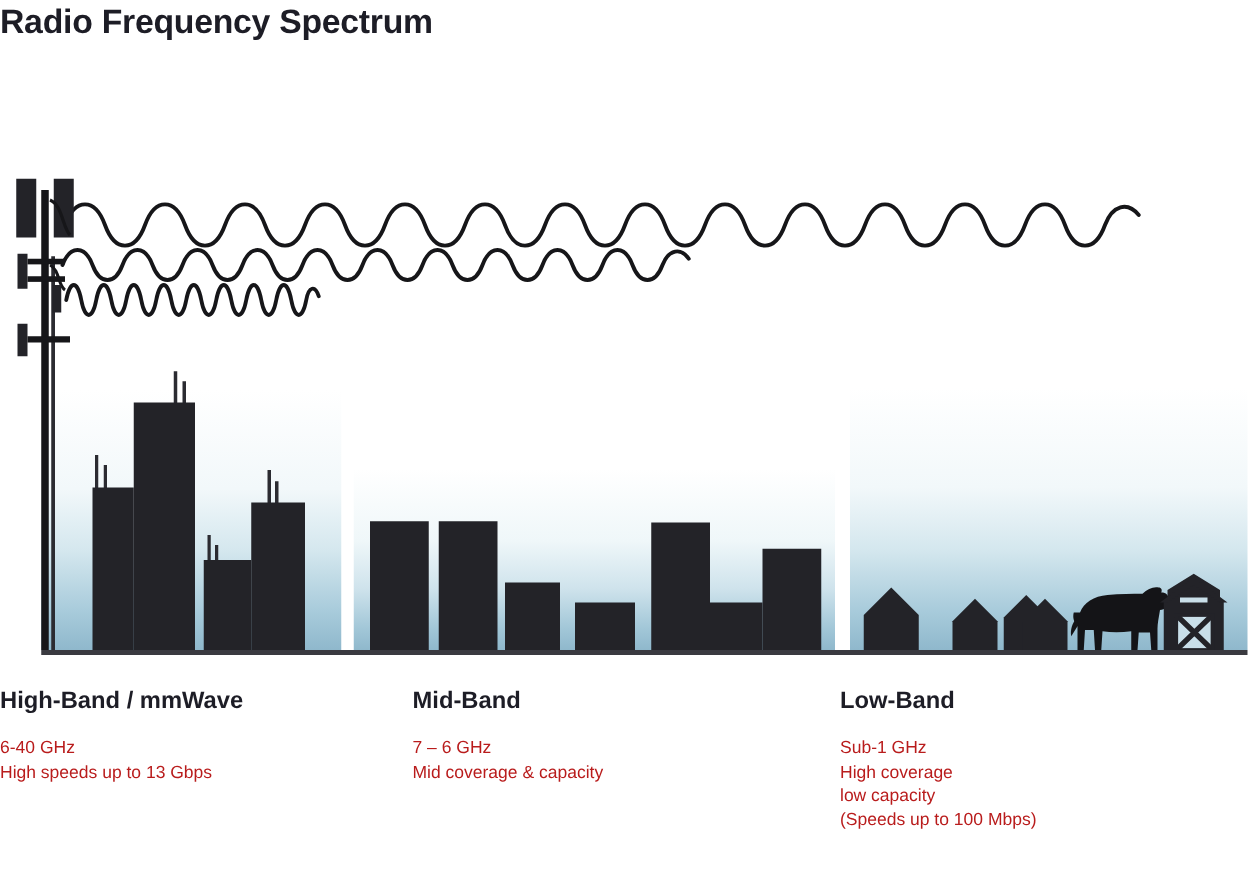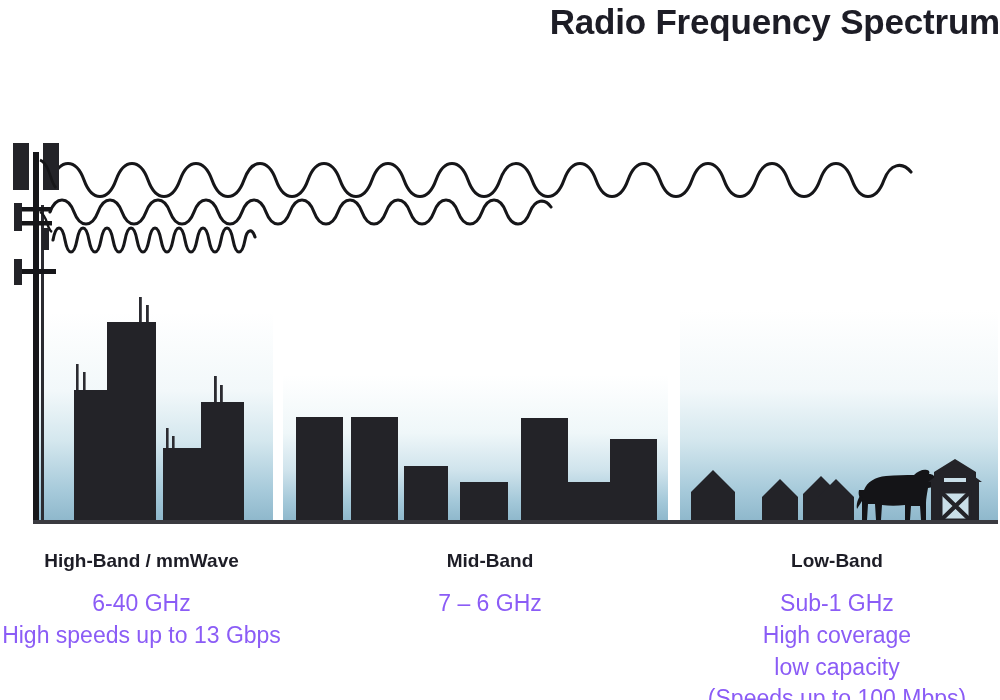--- a/index.html
+++ b/index.html
@@ -9,47 +9,47 @@
     font-family:"Liberation Sans", sans-serif;
     color:#1d1d24;
     overflow:hidden;
     position:relative;
   }
   #stage{position:relative;width:1000px;height:700px;}
 
   .title{
     position:absolute;
     top:2px;left:0;width:1000px;
-    text-align:right;
-    font-size:35px;
+    text-align:left;
+    font-size:27px;
     font-weight:bold;
     letter-spacing:-0.2px;
     color:#1d1d26;
   }
 
   
   #art{position:absolute;left:0;top:0;width:1000px;height:700px;}
 
   
   .caption{
     position:absolute;
-    text-align:center;
+    text-align:left;
     line-height:1.38;
   }
   .cap-title{
     font-size:19px;
     font-weight:bold;
     color:#1d1d26;
     margin-bottom:14px;
     white-space:nowrap;
   }
   .cap-line{
-    font-size:23px;
+    font-size:14px;
     font-weight:normal;
-    color:#8b5cf6;
+    color:#b91c1c;
     white-space:nowrap;
   }
   #cap-high{left:0px;   top:548px; width:283px;}
   #cap-mid { left:330px;top:548px; width:320px;}
   #cap-low { left:672px;top:548px; width:330px;}
 </style>
 </head>
 <body>
 
 <div id="stage">
@@ -210,20 +210,21 @@
 
   <div class="caption" id="cap-high">
     <div class="cap-title">High-Band / mmWave</div>
     <div class="cap-line">6-40 GHz</div>
     <div class="cap-line">High speeds up to 13 Gbps</div>
   </div>
 
   <div class="caption" id="cap-mid">
     <div class="cap-title">Mid-Band</div>
     <div class="cap-line">7 – 6 GHz</div>
+    <div class="cap-line">Mid coverage &amp; capacity</div>
   </div>
 
   <div class="caption" id="cap-low">
     <div class="cap-title">Low-Band</div>
     <div class="cap-line">Sub-1 GHz</div>
     <div class="cap-line">High coverage</div>
     <div class="cap-line">low capacity</div>
     <div class="cap-line">(Speeds up to 100 Mbps)</div>
   </div>
 

